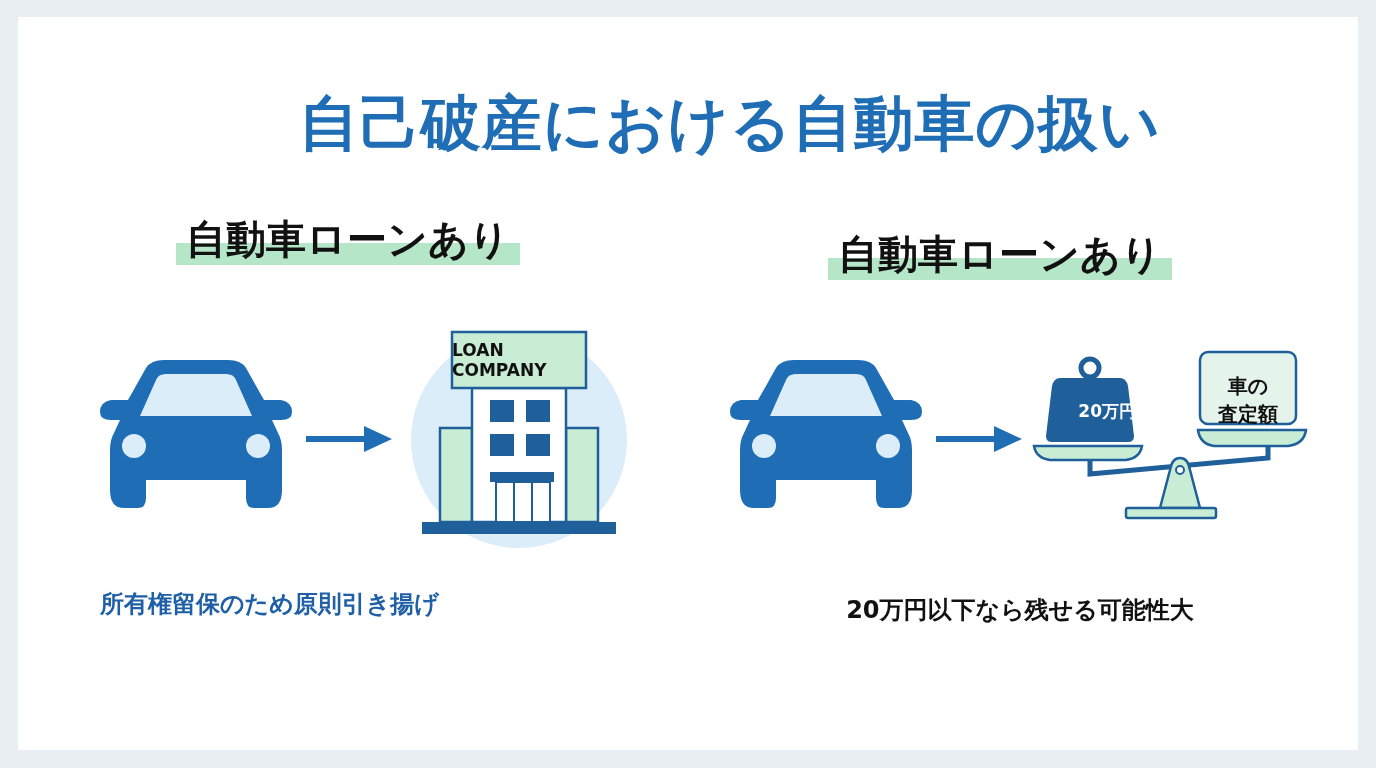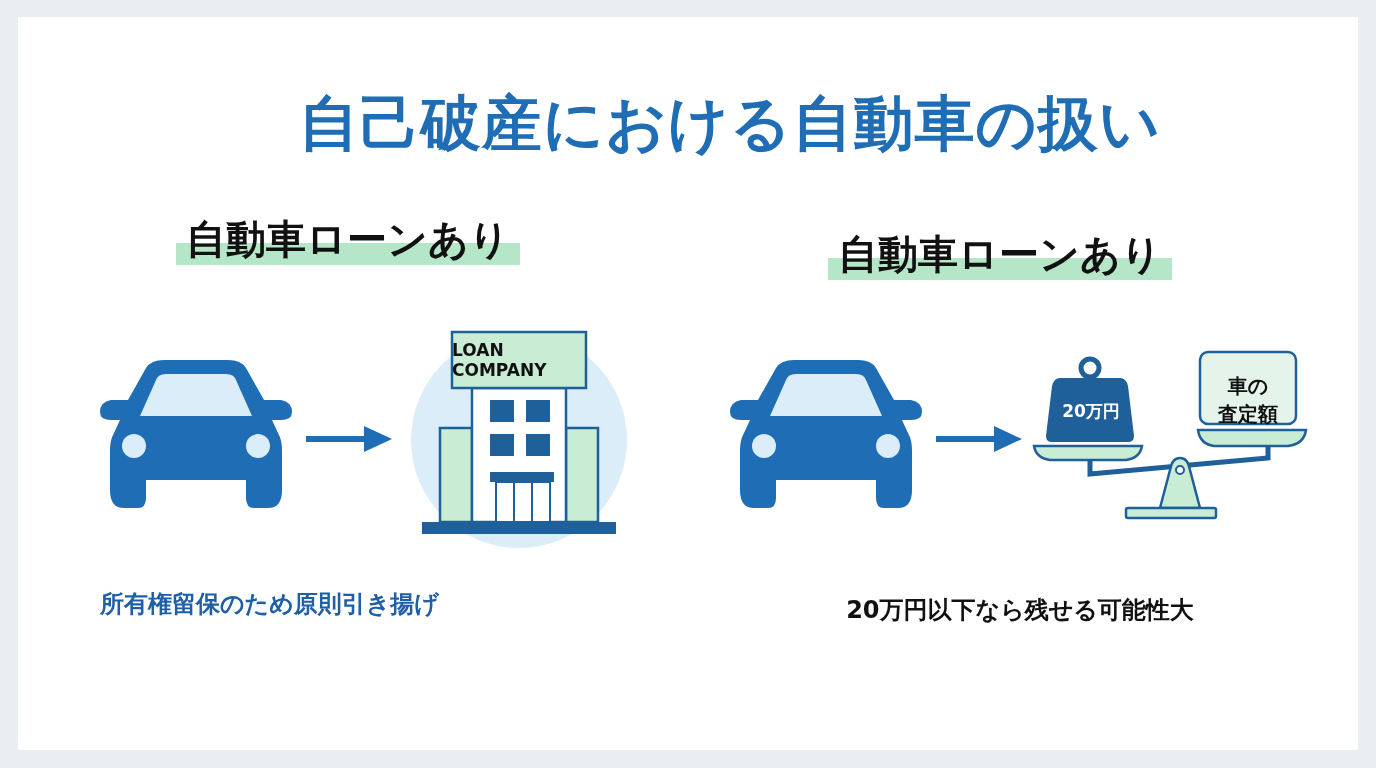--- a/index.html
+++ b/index.html
@@ -105,21 +105,21 @@
 
   <path d="M4 100 L112 100 Q110 112 96 114 L20 114 Q6 112 4 100 Z" fill="#c9ecd4" stroke="#1f5f9a" stroke-width="2.5"></path>
 
   <circle cx="60" cy="22" r="9" fill="none" stroke="#1f5f9a" stroke-width="5"></circle>
   <path d="M30 32 L90 32 Q96 32 98 40 L104 90 Q104 96 98 96 L22 96 Q16 96 16 90 L22 40 Q24 32 30 32 Z" fill="#1f5f9a"></path>
 
   <path d="M168 84 L276 84 Q274 98 258 100 L184 100 Q170 98 168 84 Z" fill="#c9ecd4" stroke="#1f5f9a" stroke-width="2.5"></path>
 
   <rect x="170" y="6" width="96" height="72" rx="8" fill="#e4f4ea" stroke="#1f5f9a" stroke-width="2.5"></rect>
 </svg>
-<div class="caption" style="left:1046px; top:400px; width:90px; text-align:center; font-size:17px; color:#ffffff;">20万円</div>
+<div class="caption" style="left:1046px; top:400px; width:90px; text-align:right; font-size:17px; color:#ffffff;">20万円</div>
 <div class="caption" style="left:1200px; top:360px; width:96px; text-align:center; font-size:20px; line-height:28px; color:#111;margin-top:12px;">
   <div>車の</div>
   <div>査定額</div>
 </div>
 
 <div class="caption cap-right" style="top:584px;">
   <div>20万円以下なら残せる可能性大</div>
 </div>
 
 </body></html>

